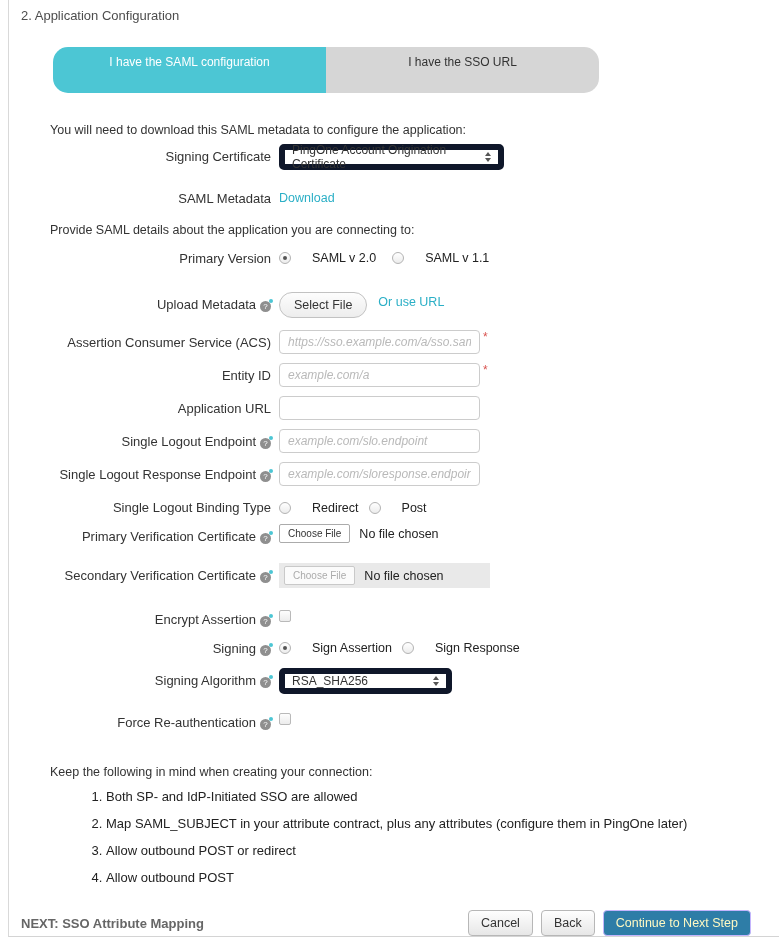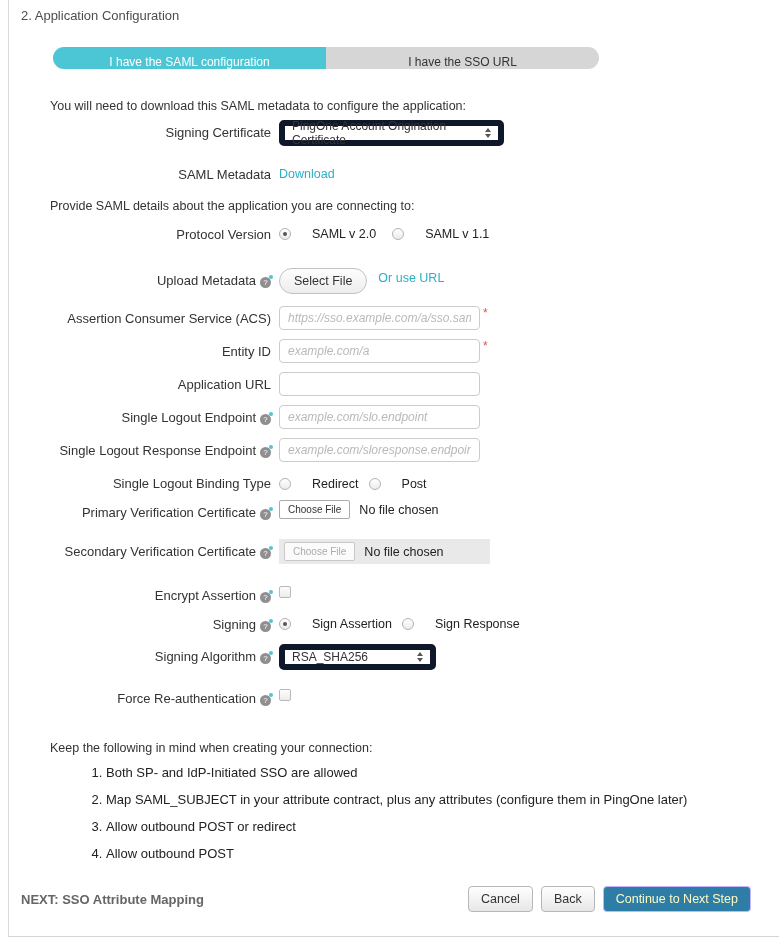--- a/index.html
+++ b/index.html
@@ -5,21 +5,21 @@
   * { margin:0; padding:0; box-sizing:border-box; }
   html,body { width:779px; height:937px; background:#fff; overflow:hidden;
     font-family:"Liberation Sans","DejaVu Sans",sans-serif; }
   .wrapper { margin-left:8px; border-left:1px solid #d9d9d9; border-bottom:1px solid #d4d4d4;
     height:937px; padding:8px 0 0 12px; }
 
   .page-title { font-size:13px; font-weight:normal; color:#4d4d4d; margin-bottom:24px; }
 
   
   .tabs { display:flex; margin-left:32px; margin-bottom:30px; }
-  .tab { width:273px; height:22px; line-height:30px; text-align:center; font-size:12px; cursor:pointer; }
+  .tab { width:273px; height:46px; line-height:30px; text-align:center; font-size:12px; cursor:pointer; }
   .tab.active { background:#4cc6d4; color:#fff; border-radius:15px 0 0 15px; }
   .tab.inactive { background:#d6d6d6; color:#333; border-radius:0 15px 15px 0; }
 
   .intro { font-size:12.5px; color:#333; margin-left:29px; margin-bottom:7px; }
   .intro.second { margin-top:17px; margin-bottom:9px; }
 
   
   .row { display:flex; align-items:flex-start; margin-bottom:9px; }
   .row.gap-md { margin-top:16px; }
   .row.gap-lg { margin-top:19px; }
@@ -37,21 +37,21 @@
 
   input.text { width:201px; height:24px; border:1px solid #ccc; border-radius:4px;
     padding:0 8px; font-size:12px; color:#333; font-family:inherit; }
   input.text::placeholder { color:#b9b9b9; font-style:italic; opacity:1; }
   .required { color:#d9534f; font-size:12px; margin-left:3px; line-height:10px; padding-top:2px; }
 
   .select { height:26px; border:6px solid #0f172a; border-radius:5px; background:#fff;
     display:flex; align-items:center; justify-content:space-between; padding:0 7px;
     font-size:12px; color:#333; cursor:pointer; }
   .select.cert { width:225px; }
-  .select.algo { width:157px; }
+  .select.algo { width:173px; }
   .sel-arrows { display:inline-flex; flex-direction:column; row-gap:2px; margin-left:6px; }
   .sel-arrows i { width:0; height:0; border-left:3.5px solid transparent; border-right:3.5px solid transparent; }
   .sel-arrows .up { border-bottom:4px solid #555; }
   .sel-arrows .down { border-top:4px solid #555; }
 
   .link { color:#2bafc6; font-size:12.5px; text-decoration:none; cursor:pointer; }
 
   .radio { width:12px; height:12px; border:1px solid #b3b3b3; border-radius:50%;
     background:linear-gradient(#fff,#ececec); display:inline-block; position:relative;
     flex:none; cursor:pointer; }
@@ -122,21 +122,21 @@
       </div>
     <div class="ctrl" style="padding-top:5px;">
       <a class="link">Download</a>
     </div>
   </div>
 
   <div class="intro second">Provide SAML details about the application you are connecting to:</div>
 
   <div class="row">
     <div class="lbl-wrap">
-        <span class="lbl">Protocol Version</span>
+        <span class="lbl">Primary Version</span>
       </div>
     <div class="ctrl" style="padding-top:5px;">
       <span class="radio checked"></span>
       <span class="opt-label opt-gap">SAML v 2.0</span>
       <span class="radio"></span>
       <span class="opt-label">SAML v 1.1</span>
     </div>
   </div>
 
   <div class="row" style="margin-top:26px;">

